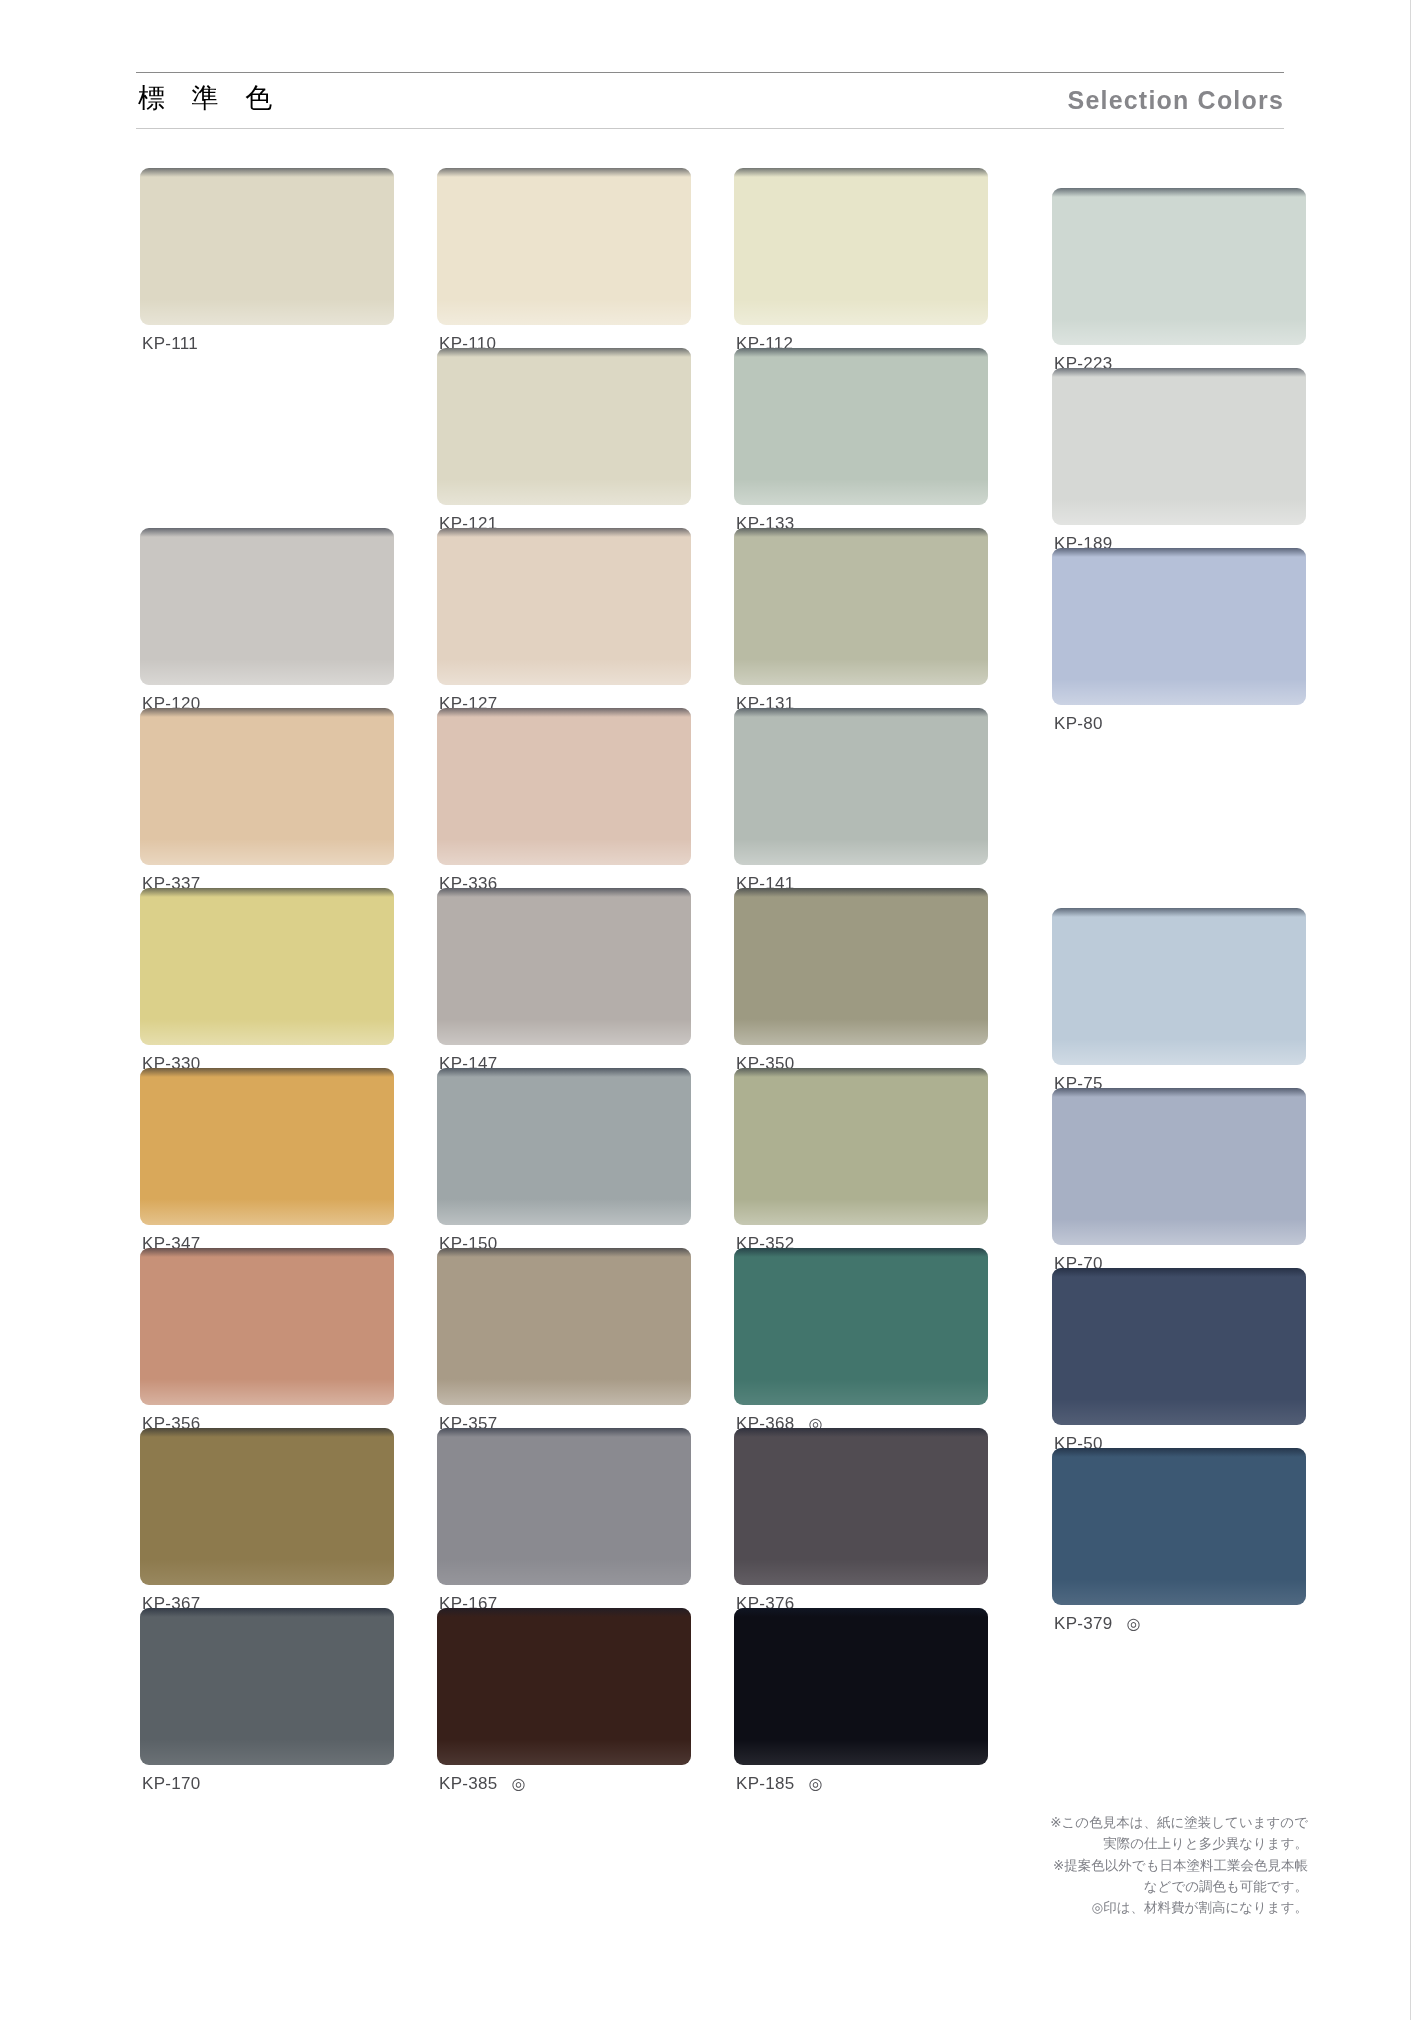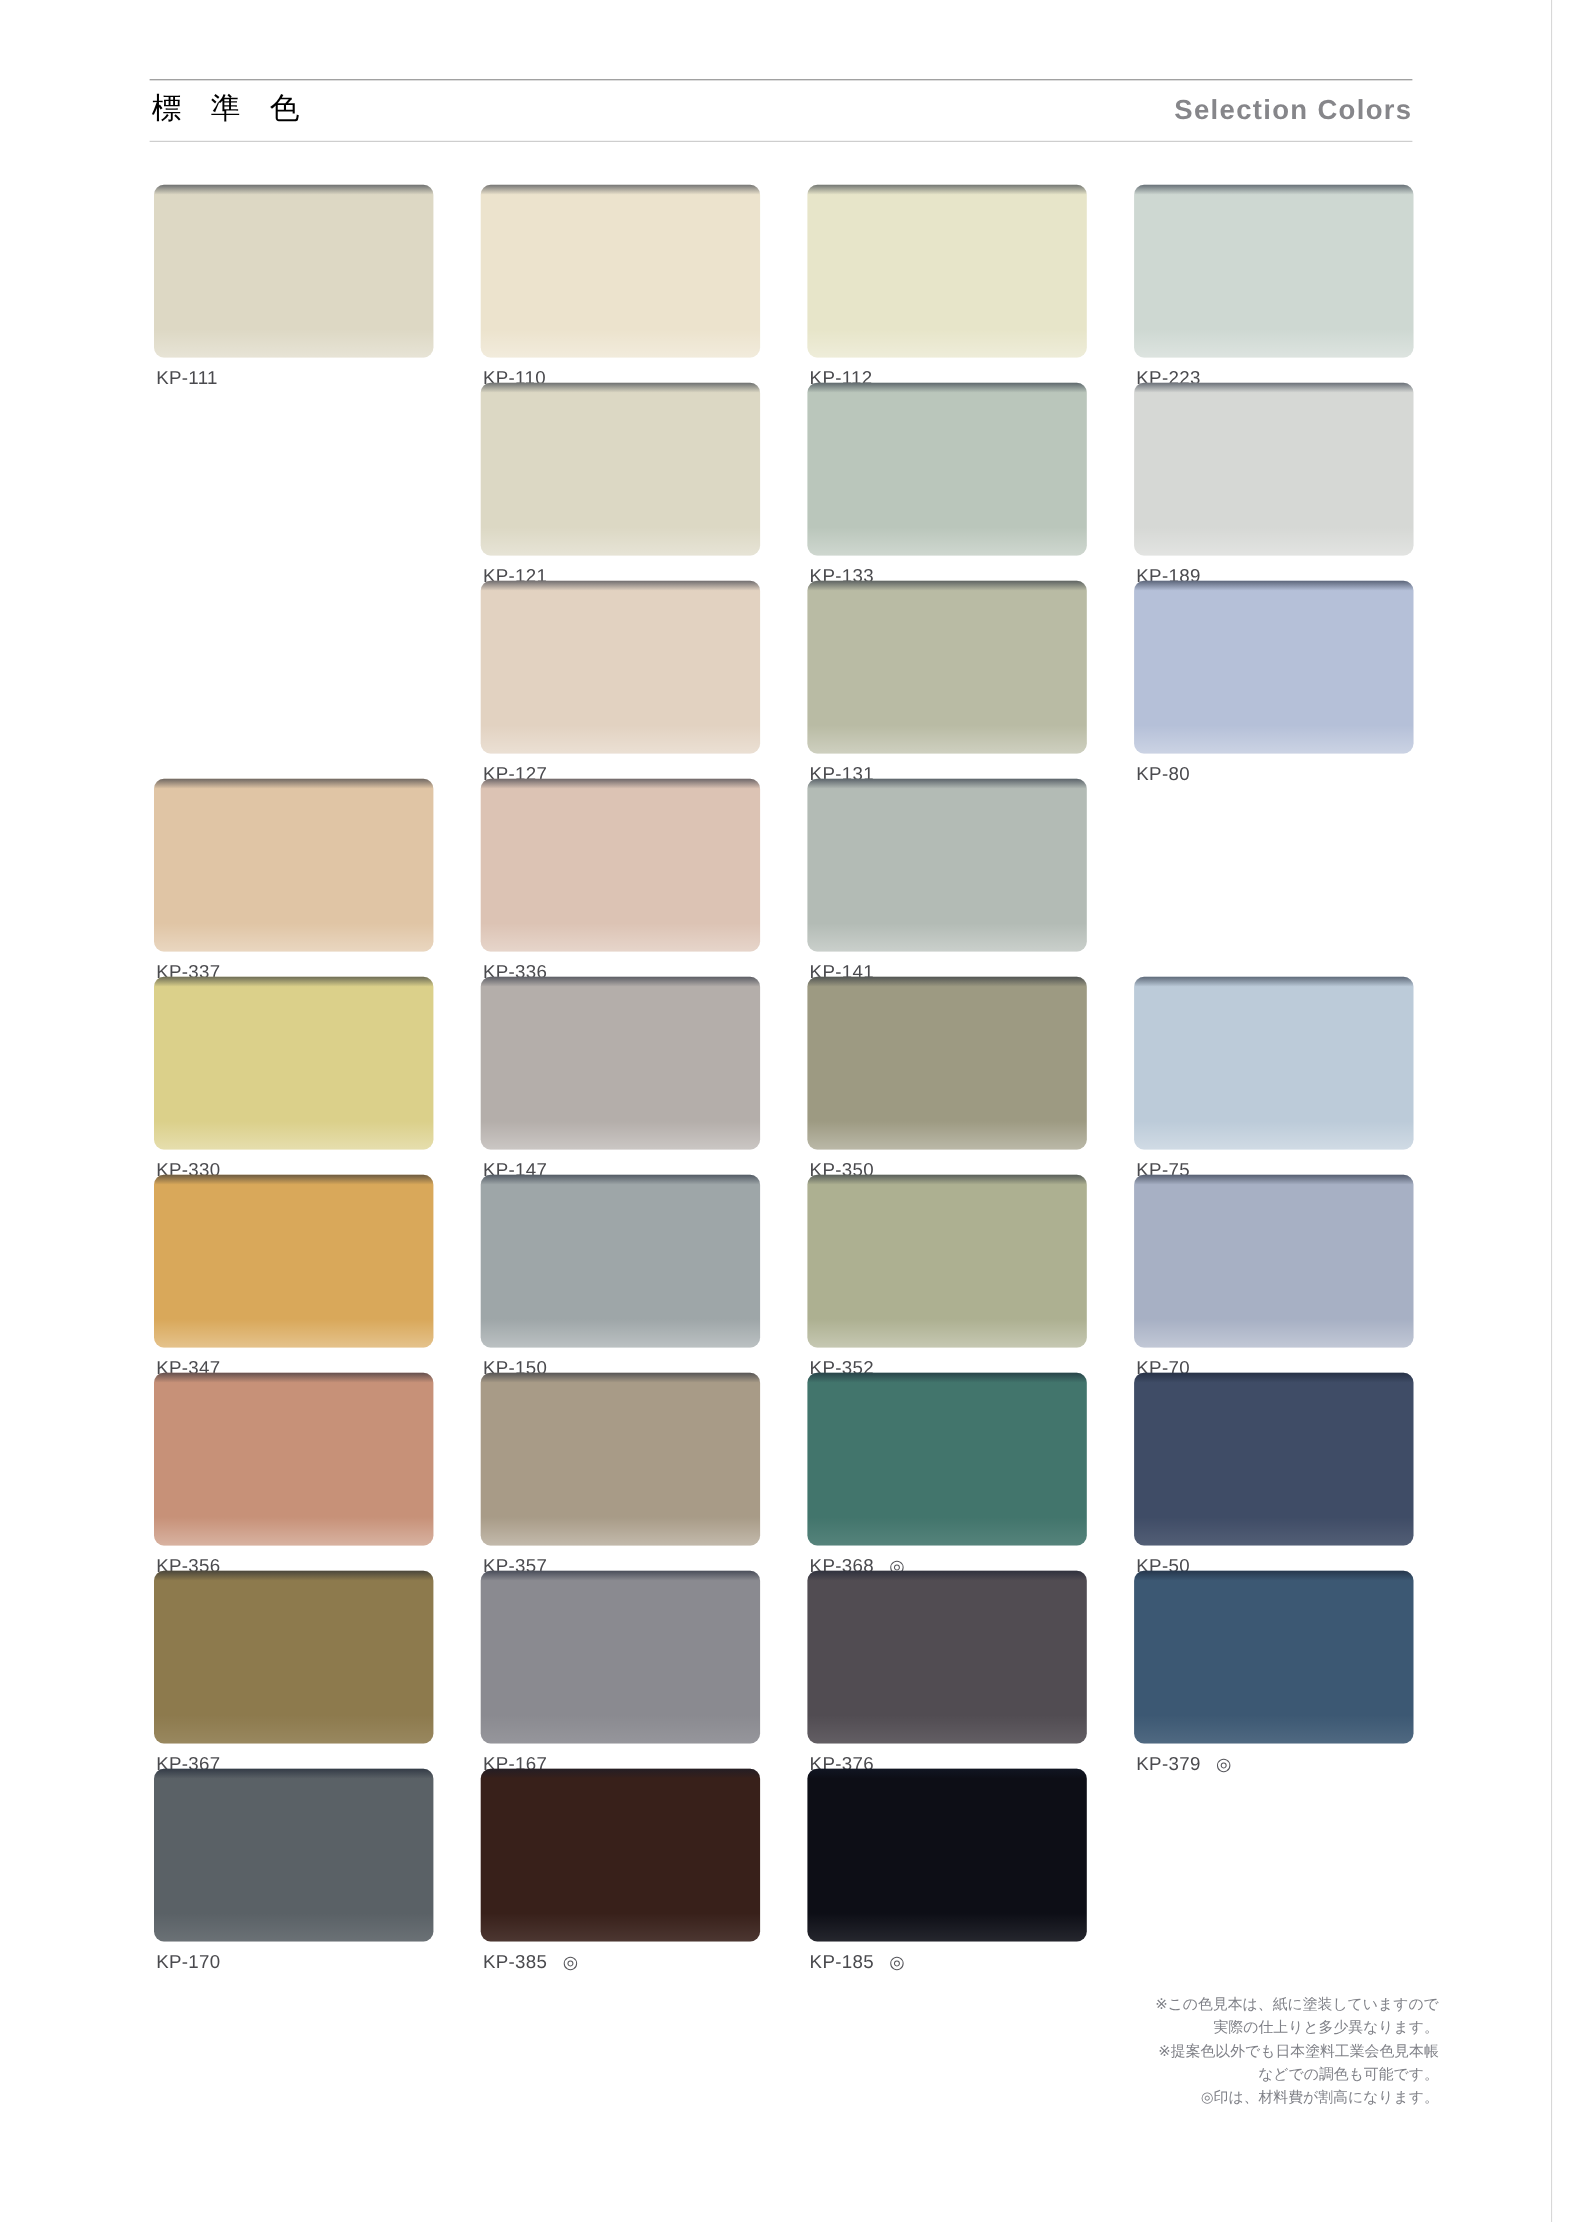--- a/index.html
+++ b/index.html
@@ -92,21 +92,21 @@
   }
   .cell {
     position: absolute;
     top: 0;
     width: 254px;
     height: 180px;
   }
   .cell.c0 { left: 0px; }
   .cell.c1 { left: 297px; }
   .cell.c2 { left: 594px; }
-  .cell.c3 { left: 891px; }
+  .cell.c3 { left: 912px; margin-top: 20px; }
 
   .swatch {
     position: absolute;
     left: 0;
     top: 0;
     width: 254px;
     height: 157px;
     border-radius: 9px;
     box-sizing: border-box;
     background-clip: padding-box;
@@ -208,20 +208,24 @@
         <div class="swatch" style="background: rgb(186, 198, 187);"></div>
         <div class="label"><span>KP-133</span><span class="mark"></span></div>
       </div>
       <div class="cell c3">
         <div class="swatch" style="background: rgb(214, 216, 213);"></div>
         <div class="label"><span>KP-189</span><span class="mark"></span></div>
       </div>
     </div>
 
     <div class="row">
+      <div class="cell c0">
+        <div class="swatch" style="background: rgb(201, 198, 194);"></div>
+        <div class="label"><span>KP-120</span><span class="mark"></span></div>
+      </div>
       <div class="cell c1">
         <div class="swatch" style="background: rgb(226, 210, 193);"></div>
         <div class="label"><span>KP-127</span><span class="mark"></span></div>
       </div>
       <div class="cell c2">
         <div class="swatch" style="background: rgb(185, 187, 164);"></div>
         <div class="label"><span>KP-131</span><span class="mark"></span></div>
       </div>
       <div class="cell c3">
         <div class="swatch" style="background: rgb(181, 192, 216);"></div>

